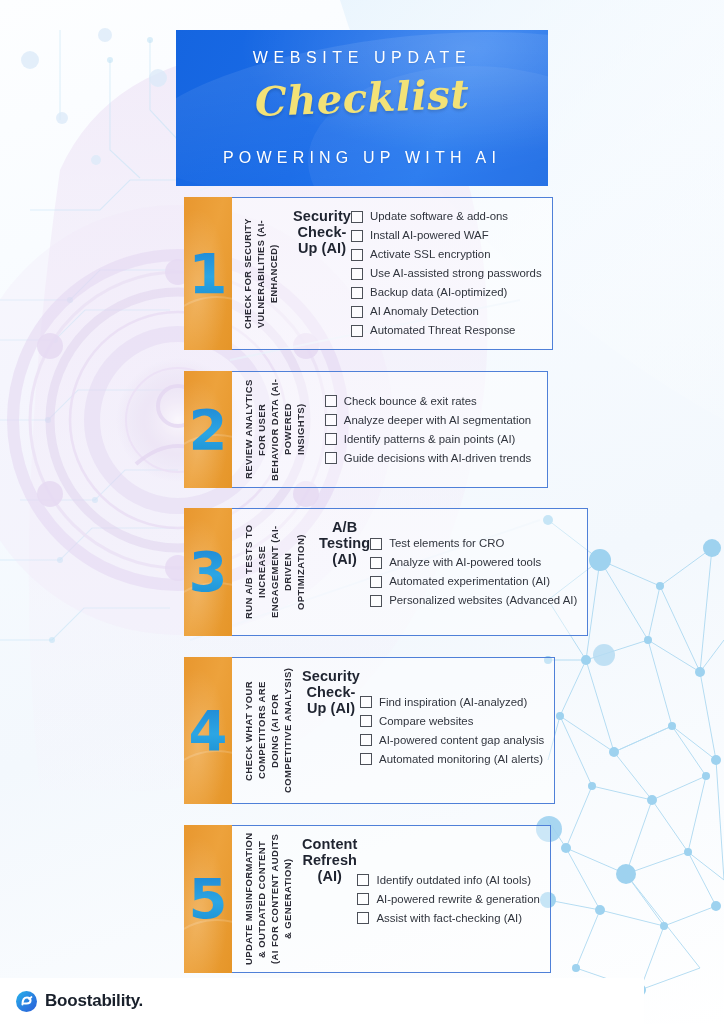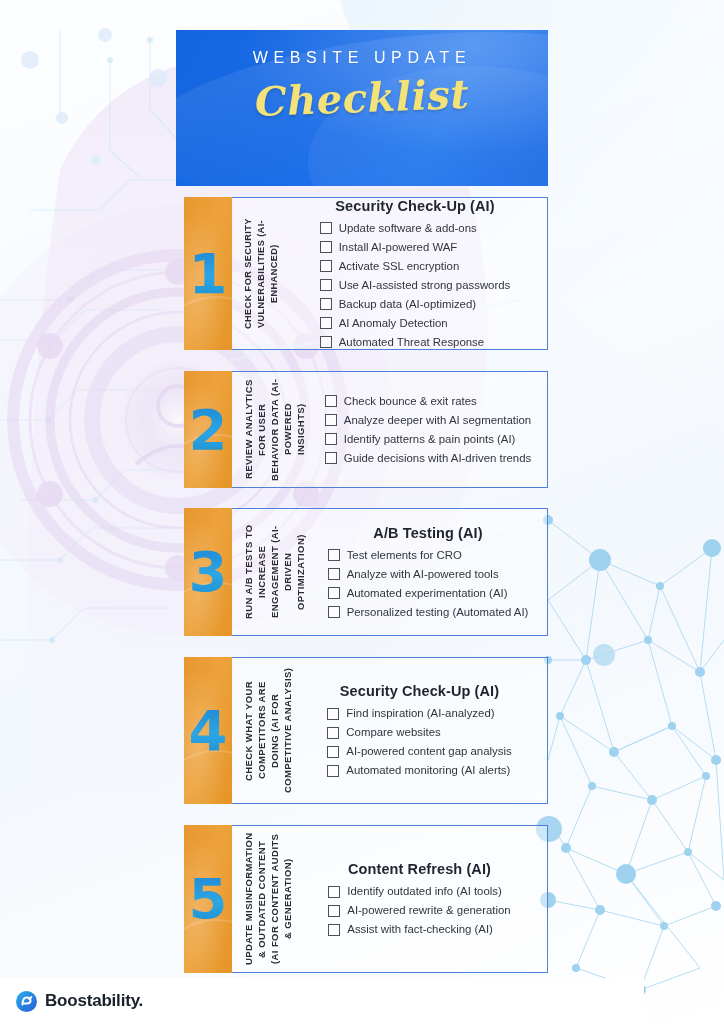--- a/index.html
+++ b/index.html
@@ -162,21 +162,21 @@
     letter-spacing: 0.4px;
     line-height: 13px;
     color: #2b2b35;
     max-height: 100%;
     white-space: normal;
   }
   .content {
     flex: 1 1 auto;
     padding: 10px 10px 10px 6px;
     display: flex;
-    flex-direction: column;
+    flex-direction: row;
     justify-content: center;
   }
   .card-title {
     font-size: 14.5px;
     font-weight: 700;
     color: #1f2430;
     text-align: center;
     margin-bottom: 7px;
     letter-spacing: 0.1px;
   }
@@ -391,20 +391,21 @@
   </svg>
 </div>
 
 <div id="page">
 
   <div id="header-banner">
     <div class="swoosh"></div>
     <div class="swoosh2"></div>
     <div class="banner-line-top">WEBSITE UPDATE</div>
     <div class="banner-script">Checklist</div>
+    <div class="banner-line-bot">POWERING UP WITH AI</div>
   </div>
 
   <div class="card" id="card-1">
     <div class="num-tab">
       <div class="tab-arc"></div>
       <span class="num">1</span>
     </div>
     <div class="card-body">
       <div class="vert-label">
         <span class="vtext">CHECK FOR SECURITY VULNERABILITIES (AI-ENHANCED)</span>
@@ -496,21 +497,21 @@
           <div class="item">
             <span class="chk"></span>
             <span>Analyze with AI-powered tools</span>
           </div>
           <div class="item">
             <span class="chk"></span>
             <span>Automated experimentation (AI)</span>
           </div>
           <div class="item">
             <span class="chk"></span>
-            <span>Personalized testing (Automated AI)</span>
+            <span>Personalized websites (Advanced AI)</span>
           </div>
         </div>
       </div>
     </div>
   </div>
 
   <div class="card" id="card-4">
     <div class="num-tab">
       <div class="tab-arc"></div>
       <span class="num">4</span>

